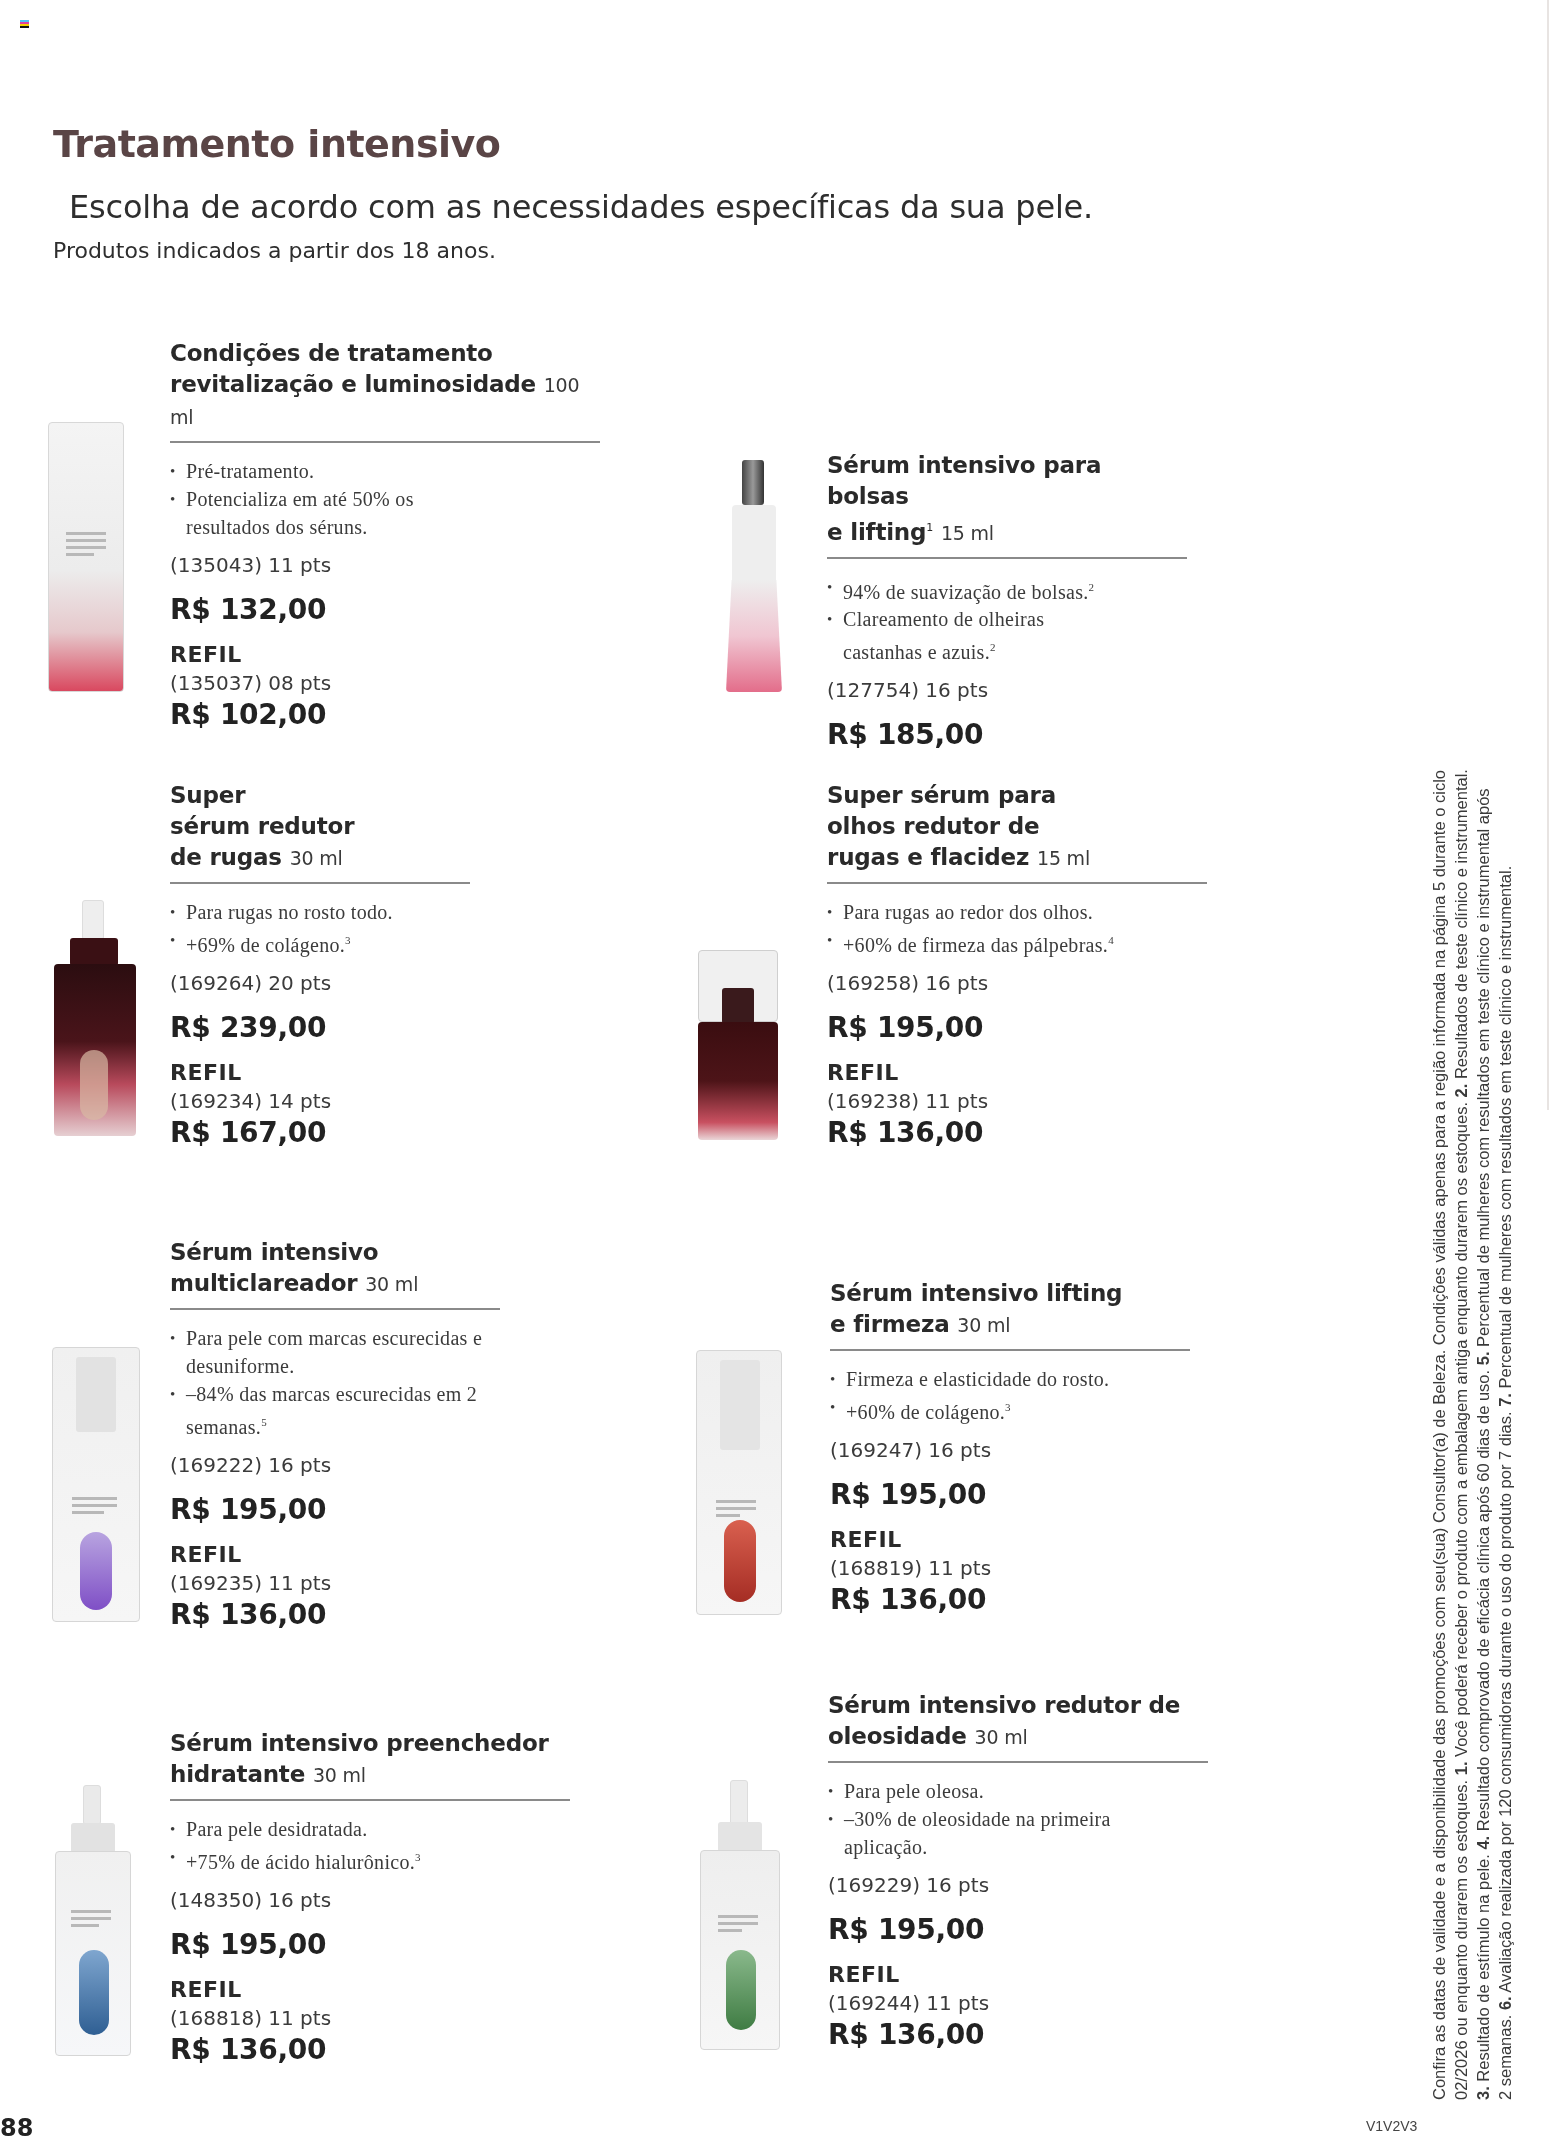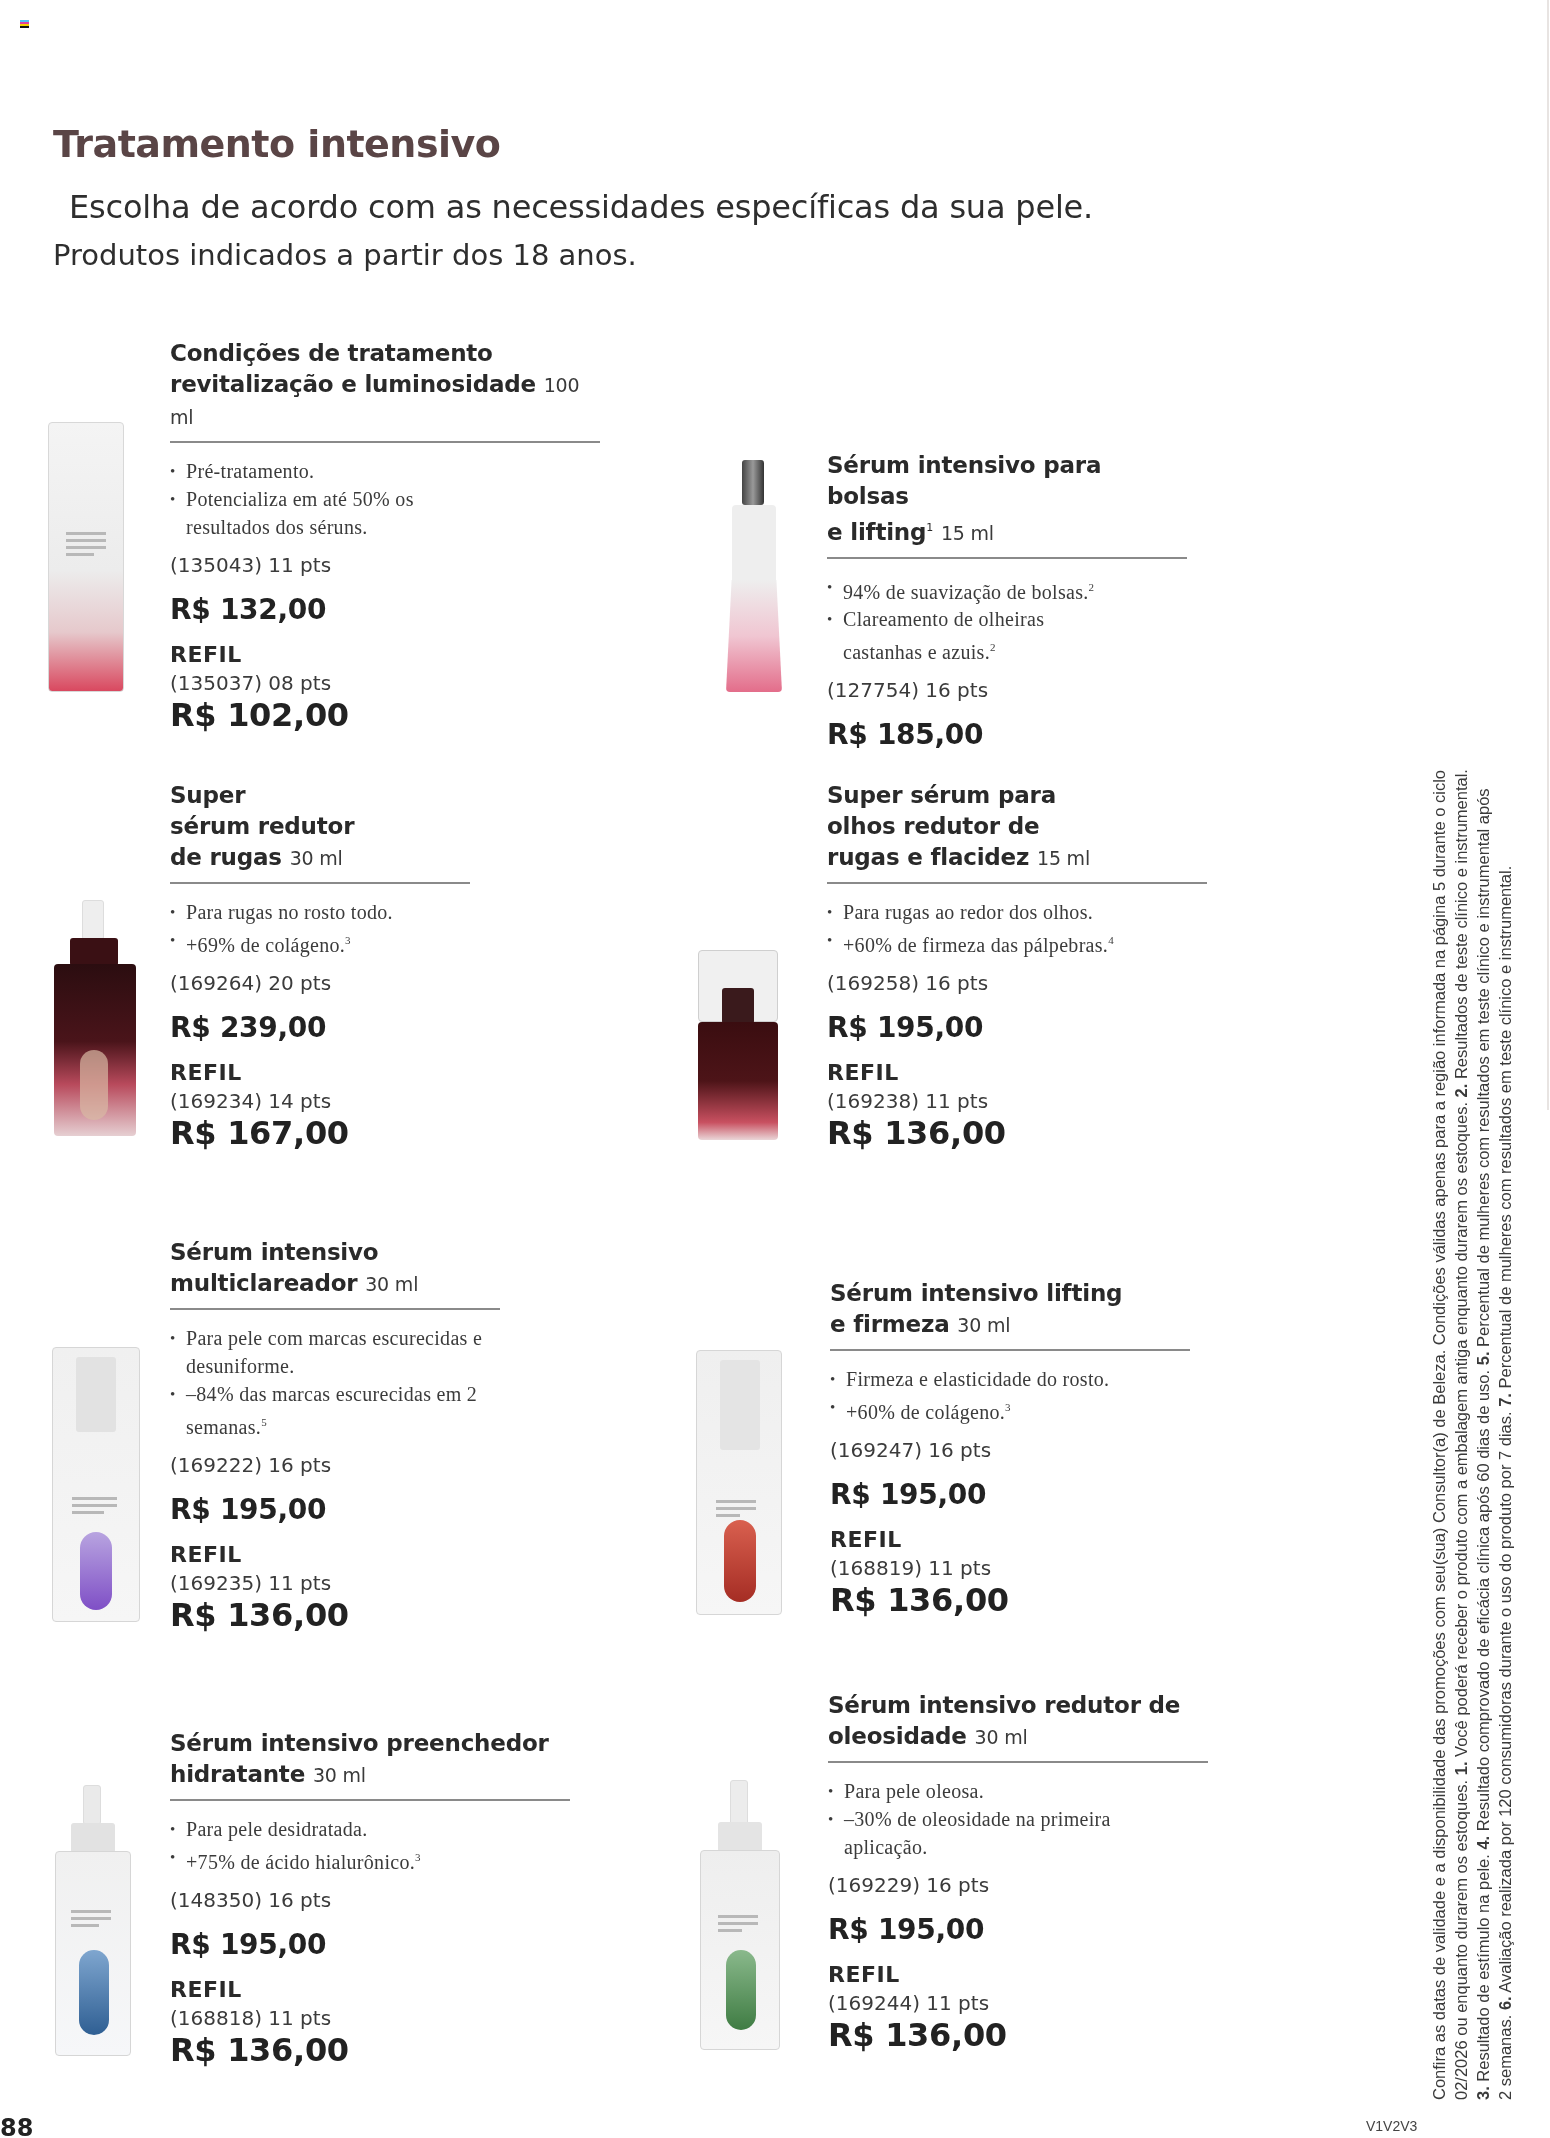--- a/index.html
+++ b/index.html
@@ -4,38 +4,38 @@
 <style>
   * { box-sizing: border-box; margin: 0; padding: 0; }
   html, body { width: 1550px; height: 2138px; background: #ffffff; overflow: hidden; }
   body { position: relative; font-family: "DejaVu Sans", sans-serif; color: #2b2b2b; }
 
   .reg-mark { position: absolute; left: 20px; top: 20px; width: 9px; height: 8px; }
   .reg-mark span { display: block; height: 2px; }
 
   .page-title { position: absolute; left: 53px; top: 122px; font-size: 38px; font-weight: bold; color: #5a4546; letter-spacing: -0.5px; }
   .page-subtitle { position: absolute; left: 53px; top: 188px; font-size: 32px; color: #2e2e2e; letter-spacing: -0.2px; margin-left: 16px; }
-  .page-note { position: absolute; left: 53px; top: 238px; font-size: 29px; color: #2e2e2e; }
+  .page-note { position: absolute; left: 53px; top: 238px; font-size: 22px; color: #2e2e2e; }
 
   .product { position: absolute; }
   .product .img { position: absolute; }
   .product .info { position: absolute; }
   .p-title { font-size: 23px; font-weight: bold; line-height: 31px; color: #2a2a2a; letter-spacing: -0.2px; }
   .p-title .vol { font-weight: normal; font-size: 19px; color: #3a3a3a; }
   .p-title sup { font-size: 11px; font-weight: normal; }
   .p-rule { height: 2px; background: #8a8a8a; margin-top: 8px; margin-bottom: 14px; }
   .p-bullets { list-style: none; font-size: 20px; line-height: 28px; color: #3b3b3b; letter-spacing: 0.3px; font-family: Liberation Serif, serif; }
   .p-bullets li { position: relative; padding-left: 16px; }
   .p-bullets li::before { content: "•"; position: absolute; left: 0; top: 0; font-size: 15px; }
   .p-bullets sup { font-size: 11px; }
   .p-code { font-size: 20px; color: #3b3b3b; margin-top: 10px; line-height: 28px; }
   .p-price { font-size: 28px; font-weight: bold; color: #222; margin-top: 14px; line-height: 34px; letter-spacing: -0.3px; }
   .p-refil-label { font-size: 22px; font-weight: bold; color: #2a2a2a; margin-top: 14px; line-height: 28px; letter-spacing: 0.5px; }
   .p-refil-code { font-size: 20px; color: #3b3b3b; line-height: 28px; }
-  .p-refil-price { font-size: 32px; font-weight: bold; color: #222; line-height: 36px; letter-spacing: -0.3px; }
+  .p-refil-price { font-size: 28px; font-weight: bold; color: #222; line-height: 36px; letter-spacing: -0.3px; }
 
   
   .bottle { position: absolute; border-radius: 4px; }
   .cap { position: absolute; border-radius: 3px; }
   .liquid { position: absolute; border-radius: 16px; }
   .label-lines { position: absolute; }
   .label-lines i { display: block; height: 3px; background: #b8b8b8; margin-bottom: 4px; }
 
   .footnotes { position: absolute; left: 1428px; top: 2100px; transform-origin: 0 0; transform: rotate(-90deg); width: 1690px; font-size: 16.5px; line-height: 22px; color: #3a3a3a; font-family: "Liberation Sans", sans-serif; }
   .footnotes p { white-space: nowrap; }

